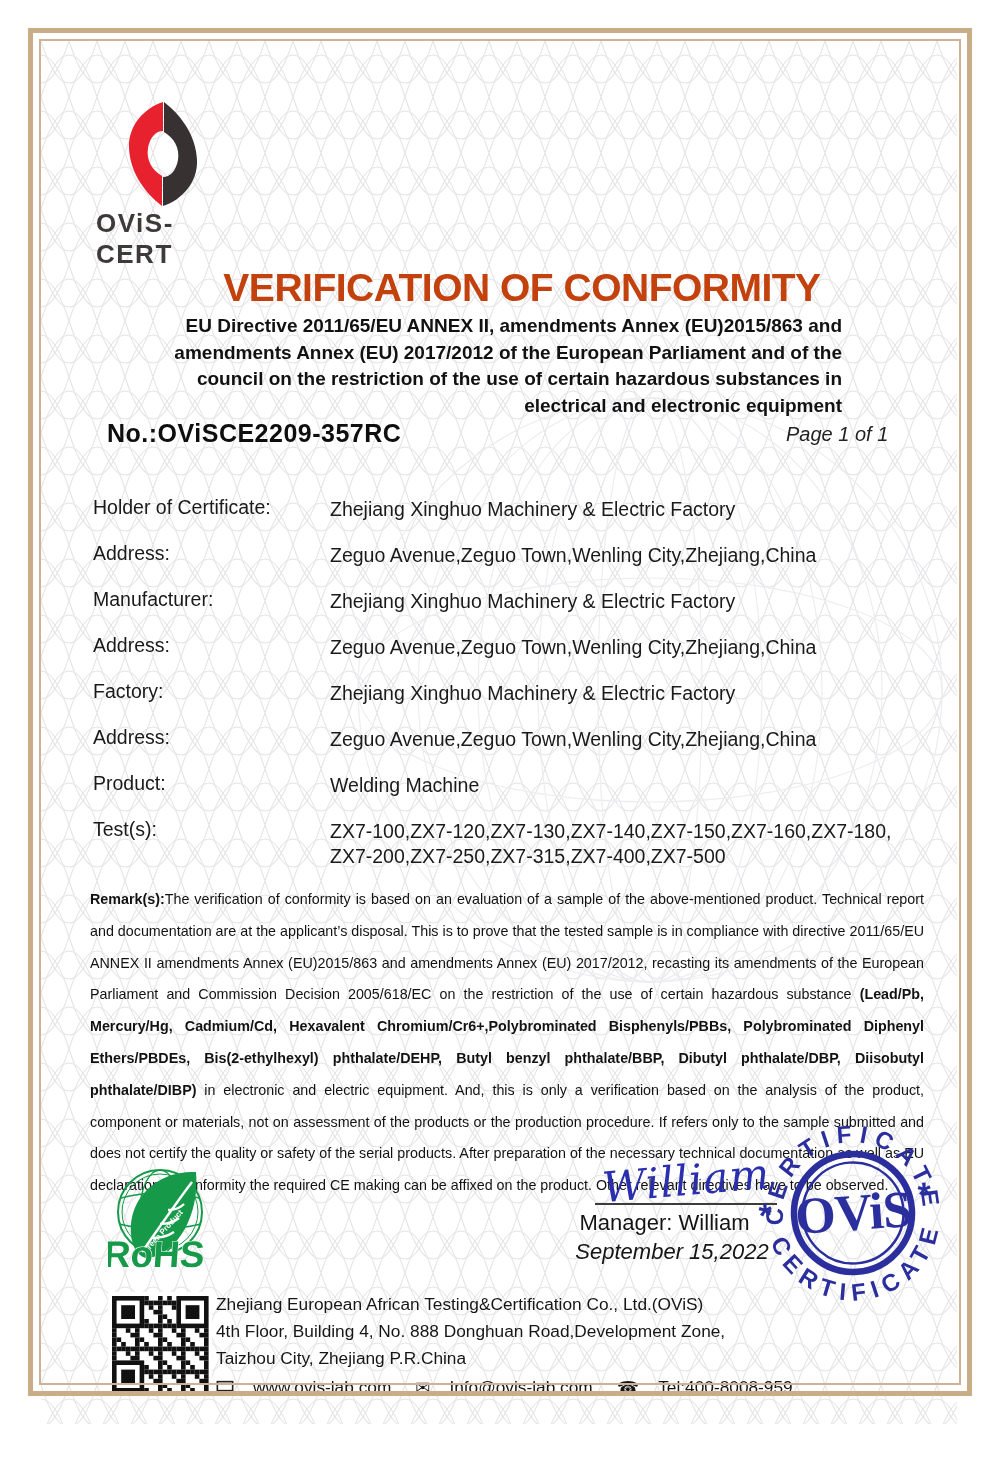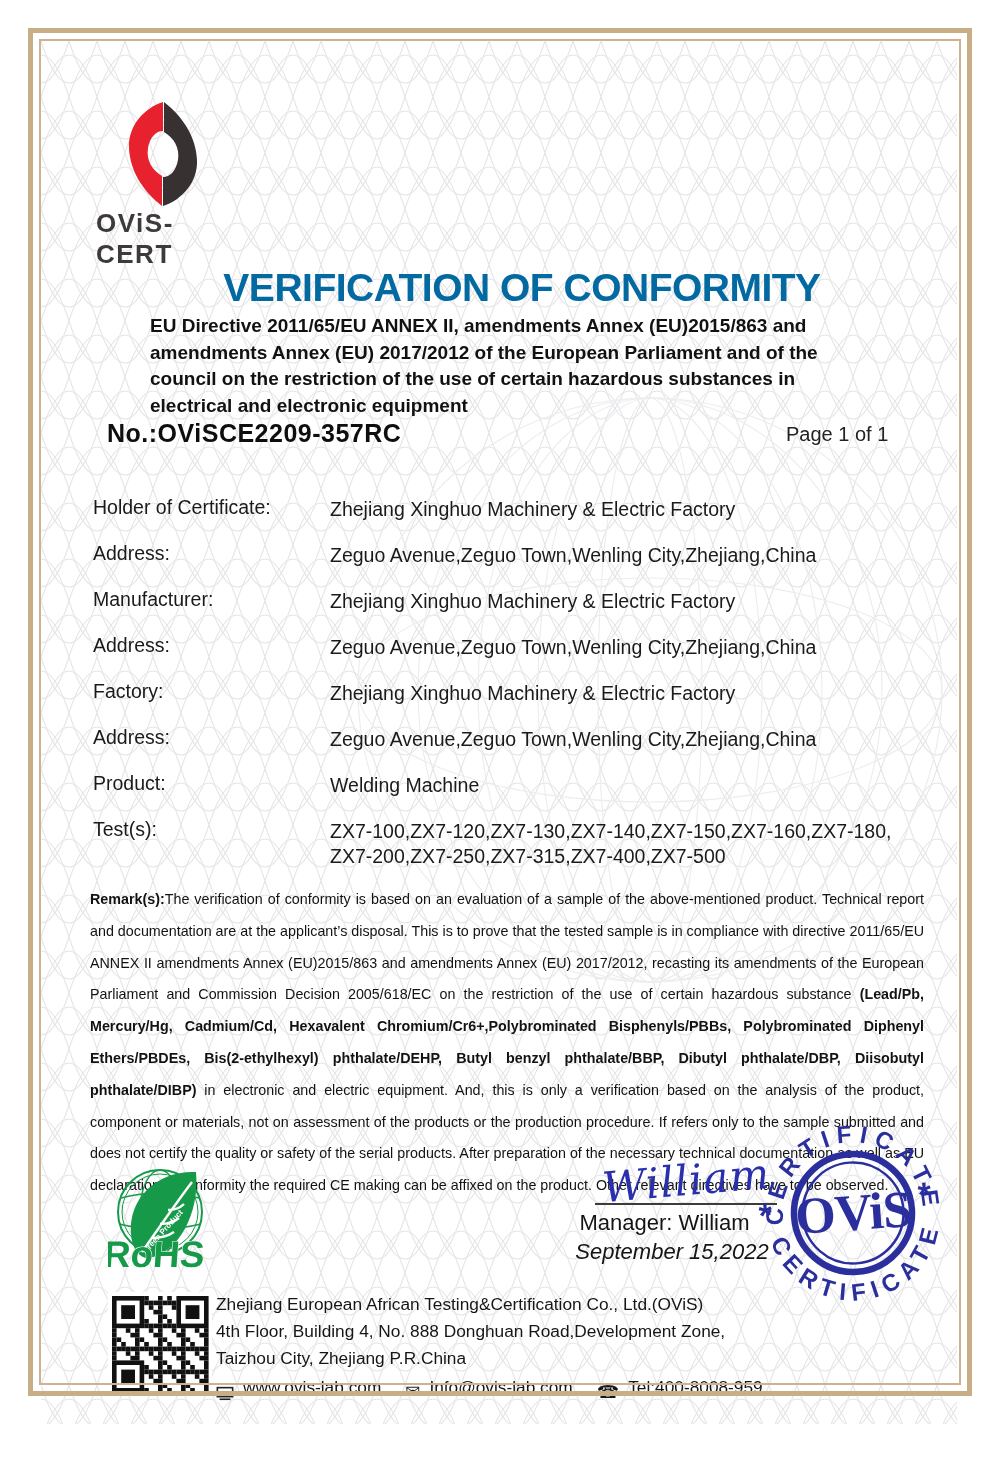--- a/index.html
+++ b/index.html
@@ -10,26 +10,26 @@
   .frame-inner{position:absolute;left:39px;top:39px;right:39px;bottom:39px;
         border:2px solid #cdb393;pointer-events:none;z-index:3;}
   .bg-svg{position:absolute;left:41px;top:41px;z-index:1;}
   .content{position:absolute;inset:0;z-index:2;}
 
   .brand-logo{position:absolute;left:122px;top:100px;}
   .brand-name{position:absolute;left:96px;top:208px;width:150px;
         font-size:26px;font-weight:bold;letter-spacing:1.5px;color:#3e3a39;}
 
   .title{position:absolute;left:0;right:0;top:266px;text-align:center;
-        font-size:39px;font-weight:bold;letter-spacing:-0.5px;color:#0369a1;padding-left:44px;}
-  .subtitle{position:absolute;left:150px;right:150px;top:313px;text-align:left;
+        font-size:39px;font-weight:bold;letter-spacing:-0.5px;color:#c2410c;padding-left:44px;}
+  .subtitle{position:absolute;left:150px;right:158px;top:313px;text-align:right;
         font-size:19px;font-weight:bold;line-height:26.5px;color:#111;}
   .certno{position:absolute;left:107px;right:0;top:419px;text-align:left;
         font-size:25px;font-weight:bold;letter-spacing:0.5px;color:#0e0e0e;}
-  .page-indicator{position:absolute;left:786px;top:423px;font-size:20px;color:#222;}
+  .page-indicator{position:absolute;left:786px;top:423px;font-size:20px;color:#222;font-style:italic;}
 
   .fields{position:absolute;left:93px;right:75px;top:497px;}
   .field-row{display:flex;align-items:flex-start;margin-bottom:21px;font-size:19.5px;line-height:20.5px;}
   .field-label{width:237px;flex:none;color:#1a1a1a;}
   .field-value{flex:1;color:#1a1a1a;}
   .field-value div{line-height:25px;}
 
   .remarks{position:absolute;left:90px;width:834px;top:884px;
         font-size:14.3px;line-height:31.8px;text-align:justify;color:#121212;}
   .remarks .b{font-weight:bold;}
@@ -40,21 +40,21 @@
   .sig-svg{position:absolute;left:575px;top:1150px;}
   .sig-line{position:absolute;left:595px;top:1203px;width:182px;height:2px;background:#3c3c3c;}
   .sig-manager{position:absolute;left:572px;top:1210px;width:185px;text-align:center;
         font-size:22px;color:#141414;}
   .sig-date{position:absolute;left:572px;top:1239px;width:200px;text-align:center;
         font-size:22px;color:#141414;font-style:italic;}
   .stamp{position:absolute;left:757px;top:1117px;z-index:4;}
 
   .footer{position:absolute;left:216px;top:1291px;font-size:17.3px;line-height:27px;color:#161616;}
   .contact-row{display:flex;align-items:center;gap:6px;margin-top:2px;}
-  .contact-item{display:flex;align-items:flex-end;gap:9px;margin-right:18px;}
+  .contact-item{display:flex;align-items:center;gap:19px;margin-right:18px;}
   .uni-icon{font-size:18px;line-height:18px;}
 </style>
 </head>
 <body>
 
 <div class="page">
 
   <svg class="bg-svg" width="916" height="1398" aria-hidden="true">
     <defs>
       <pattern id="gp" width="56" height="56" patternUnits="userSpaceOnUse">

